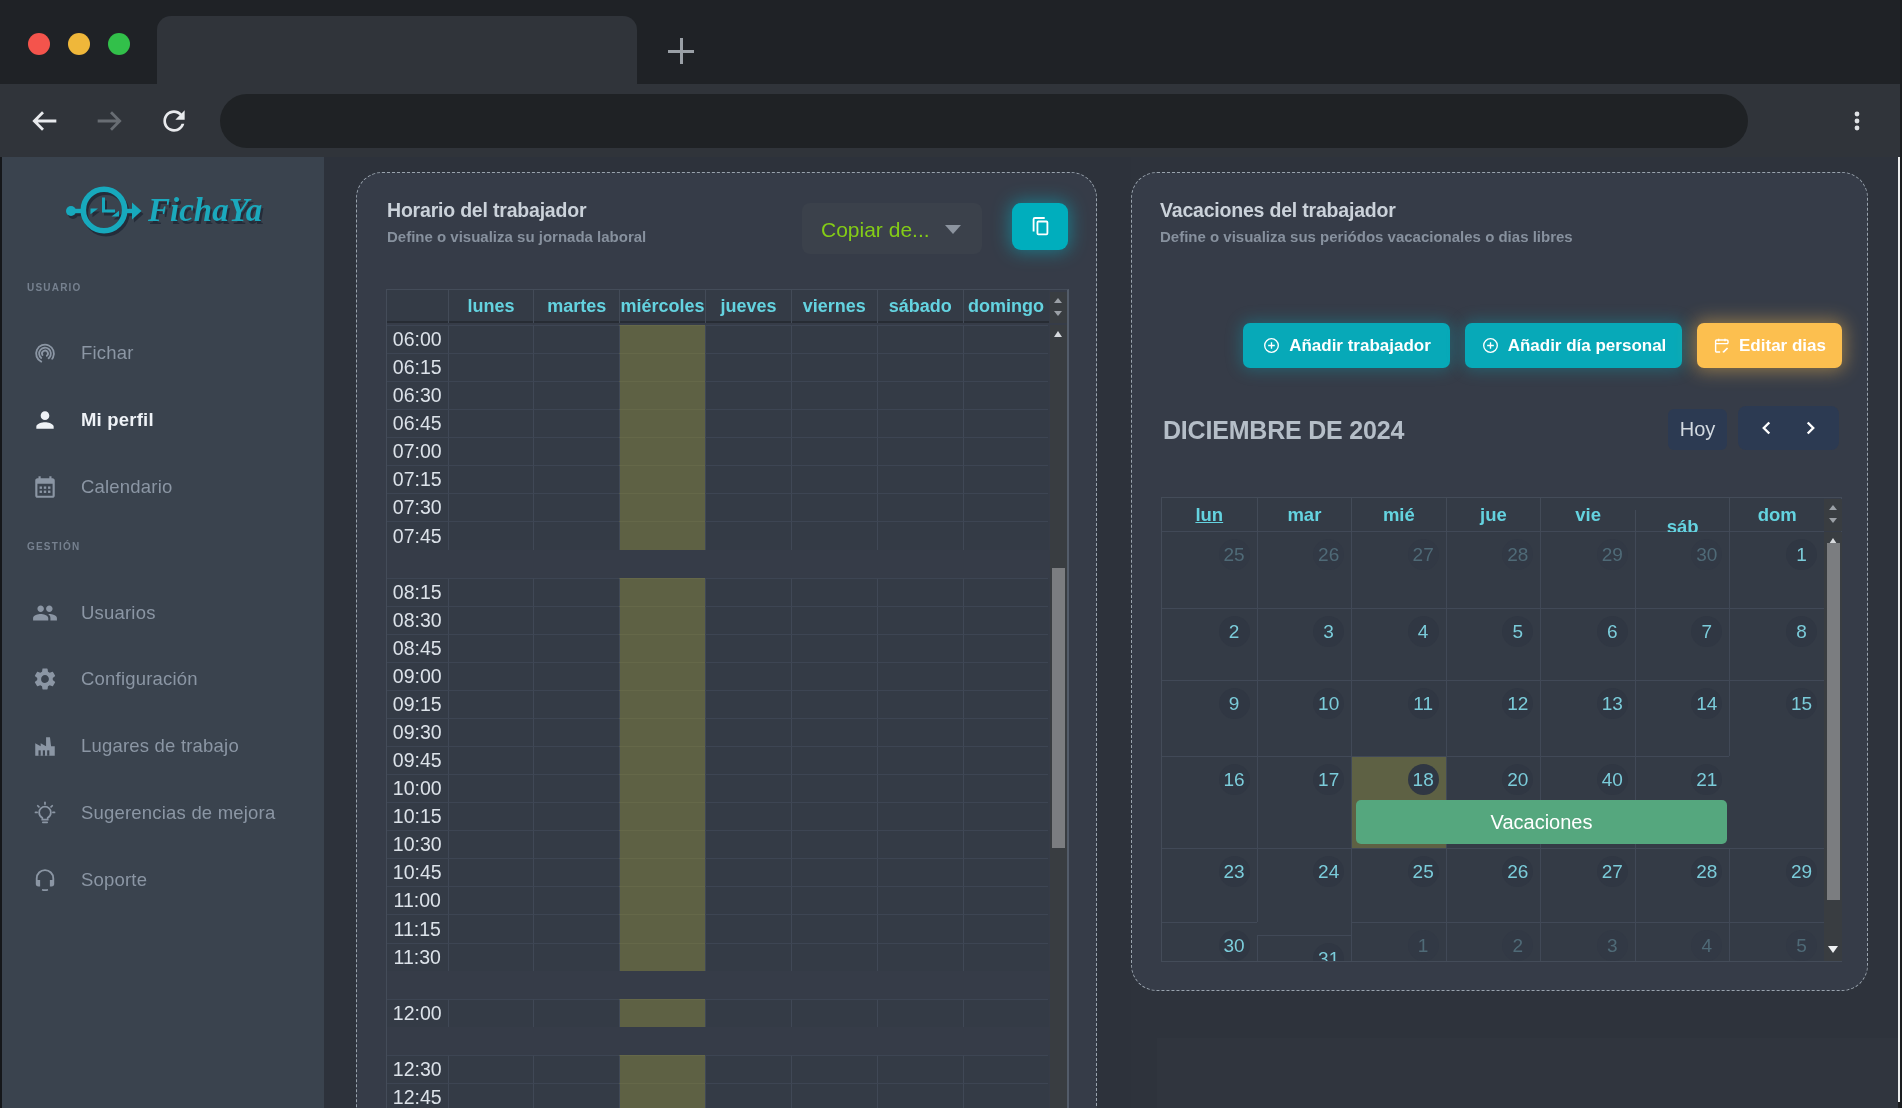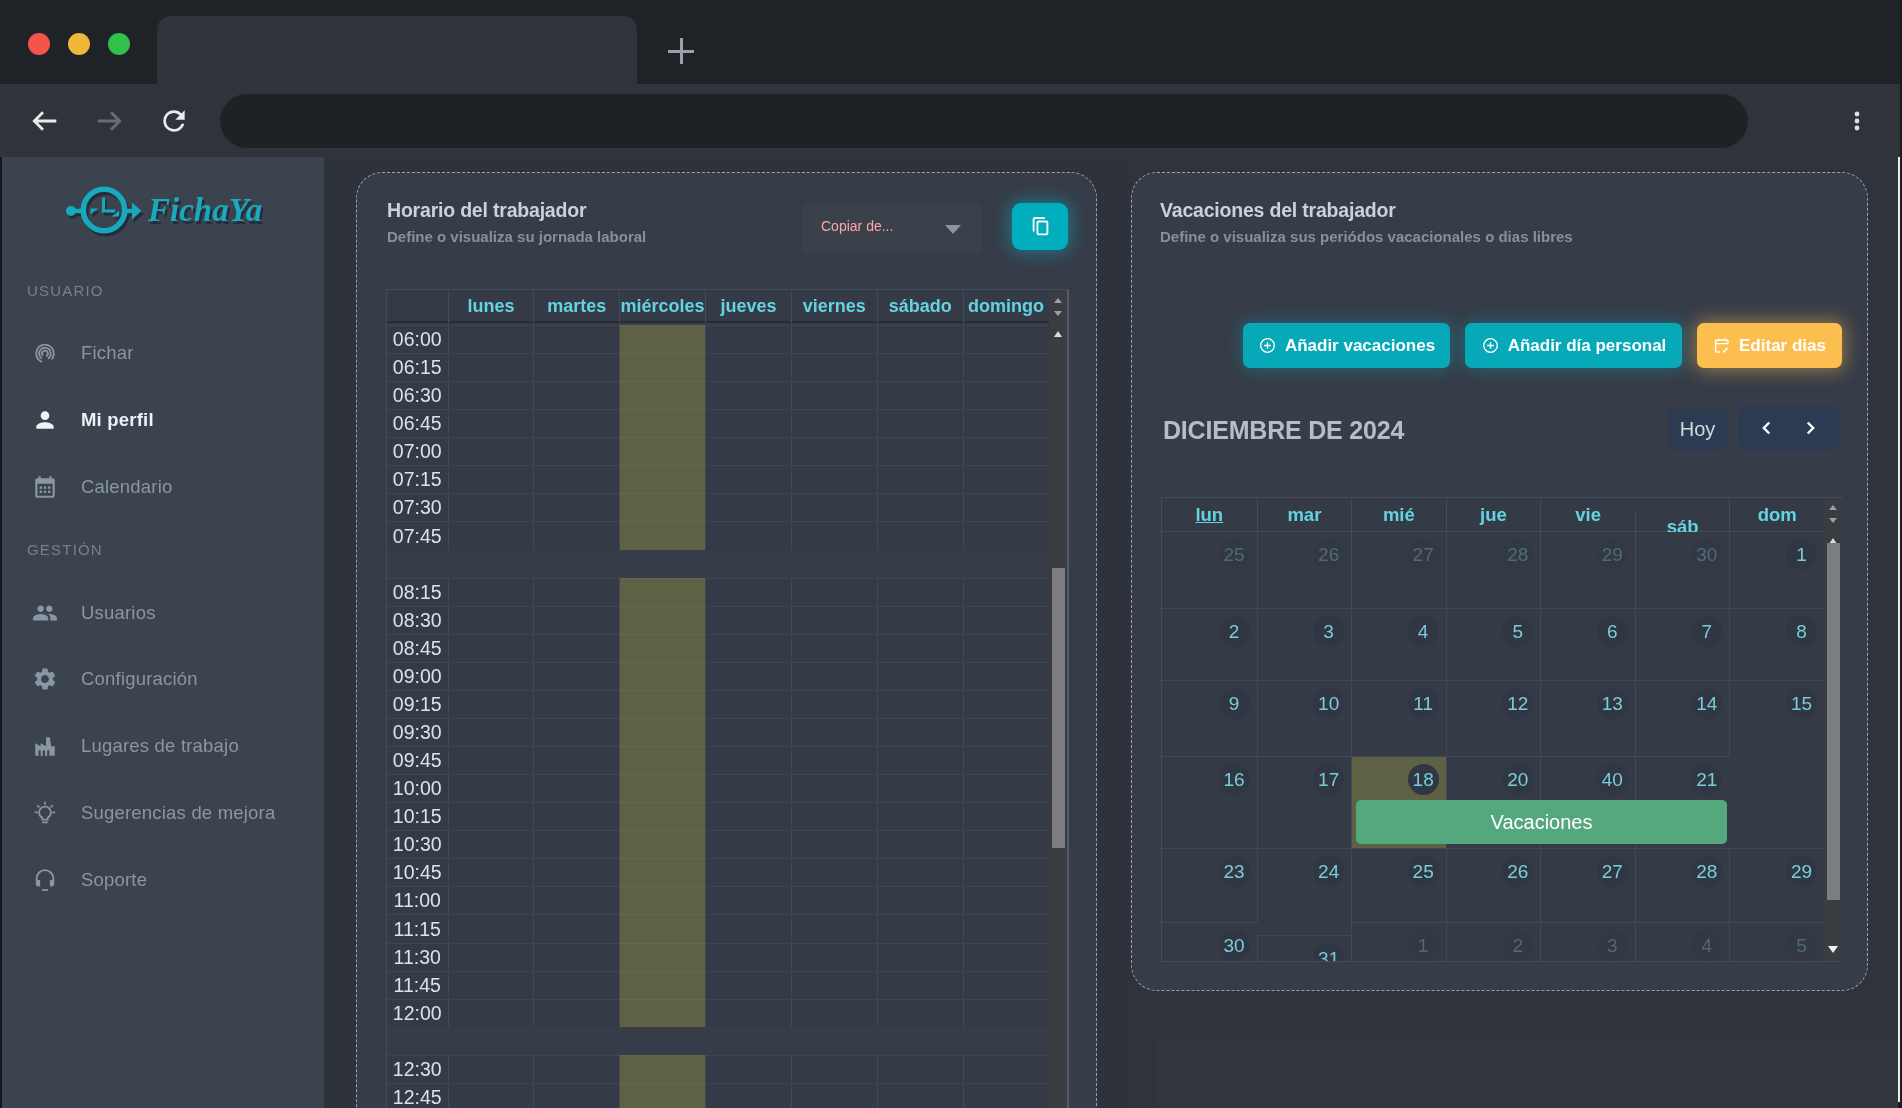--- a/index.html
+++ b/index.html
@@ -13,30 +13,30 @@
 #plus:after{content:"";position:absolute;left:0;top:12px;width:26px;height:2.5px;background:#9aa0a6}
 #toolbar{position:absolute;left:0;top:84px;width:1902px;height:73px;background:#30343a}
 #urlbar{position:absolute;left:220px;top:10px;width:1528px;height:54px;border-radius:27px;background:#1f2225}
 
 #app{position:absolute;left:0;top:157px;width:1902px;height:951px;background:#2d323b;overflow:hidden}
 #sidebar{position:absolute;left:0;top:0;width:324px;height:951px;background:#3a434e;border-left:2px solid #15171a}
 .mitem{position:absolute;left:0;width:324px;height:40px}
 .mitem .txt{position:absolute;left:79px;top:50%;transform:translateY(-50%);font-size:18.5px;color:#8b96a4;letter-spacing:.2px}
 .mitem.active .txt{color:#eef2f6;font-weight:700}
 .mitem svg{position:absolute;left:30px;top:50%;transform:translateY(-50%)}
-.mhead{position:absolute;left:25px;font-size:15px;font-weight:400;color:#76818f;letter-spacing:1.2px}
+.mhead{position:absolute;left:25px;font-size:10px;font-weight:700;color:#76818f;letter-spacing:1.2px}
 #rcol{position:absolute;left:1131px;top:0;width:768px;height:951px;background:#2e333c}
 .panel{position:absolute;background:#363c48;border:1px dashed #99a3ad;border-radius:26px}
 #lpanel{left:356px;top:15px;width:741px;height:960px;border-bottom:none;border-radius:26px 26px 0 0}
 #rpanel{left:1131px;top:15px;width:737px;height:819px}
 .ptitle{position:absolute;font-size:19.5px;font-weight:700;color:#cbd2da;letter-spacing:-.2px}
 .psub{position:absolute;font-size:15px;font-weight:700;color:#87919e}
 
 #dropdown{position:absolute;left:445px;top:30px;width:180px;height:51px;background:#3b414b;border-radius:8px}
-#dropdown .dtxt{position:absolute;left:19px;top:15px;font-size:14px;color:#fca5a5}
+#dropdown .dtxt{position:absolute;left:19px;top:15px;font-size:21px;color:#84cc16}
 #dropdown .caret{position:absolute;right:21px;top:22px;width:0;height:0;border-left:8px solid transparent;border-right:8px solid transparent;border-top:9px solid #8c949f}
 #copybtn{position:absolute;left:655px;top:30px;width:56px;height:47px;background:#00aebd;border-radius:9px;box-shadow:0 0 18px 2px rgba(0,195,215,.45)}
 
 .tealbtn{position:absolute;top:150px;height:45px;background:#07a9b8;border-radius:7px;color:#fff;font-size:17px;font-weight:700;display:flex;align-items:center;justify-content:center;gap:8px;box-shadow:0 0 16px 2px rgba(0,190,210,.30)}
 #editbtn{position:absolute;top:150px;height:45px;background:#fcbf4f;border-radius:7px;color:#fff;font-size:17px;font-weight:700;display:flex;align-items:center;justify-content:center;gap:8px;box-shadow:0 0 18px 3px rgba(252,190,80,.45)}
 #mtitle{position:absolute;left:31px;top:243px;font-size:25px;font-weight:700;color:#b5bec8;letter-spacing:-.2px}
 #hoy{position:absolute;left:536px;top:236px;width:59px;height:41px;background:#2c3a52;border-radius:6px;color:#d2d9e0;font-size:20px;display:flex;align-items:center;justify-content:center}
 #nav{position:absolute;left:606px;top:233px;width:101px;height:44px;background:#2c3a52;border-radius:8px}
 
 #sched{position:absolute;left:29px;top:116px;width:683px;height:846px;border:1px solid #444c59;border-right:2px solid #535c69;border-bottom:none}
@@ -325,30 +325,20 @@
 <div class="srow" style="top:652.54px">
           <div class="scell stime" style="left:0;width:60.5px">11:30</div>
           <div class="scell" style="left:60.50px;width:85.85px"></div>
           <div class="scell" style="left:146.35px;width:85.85px"></div>
           <div class="scell solive" style="left:232.20px;width:85.85px"></div>
           <div class="scell" style="left:318.05px;width:85.85px"></div>
           <div class="scell" style="left:403.90px;width:85.85px"></div>
           <div class="scell" style="left:489.75px;width:85.85px"></div>
           <div class="scell" style="left:575.60px;width:85.85px"></div>
         </div>
-<div class="srow" style="top:680.61px">
-          <div class="scell stime" style="left:0;width:60.5px">11:45</div>
-          <div class="scell" style="left:60.50px;width:85.85px"></div>
-          <div class="scell" style="left:146.35px;width:85.85px"></div>
-          <div class="scell solive" style="left:232.20px;width:85.85px"></div>
-          <div class="scell" style="left:318.05px;width:85.85px"></div>
-          <div class="scell" style="left:403.90px;width:85.85px"></div>
-          <div class="scell" style="left:489.75px;width:85.85px"></div>
-          <div class="scell" style="left:575.60px;width:85.85px"></div>
-        </div>
 <div class="srow" style="top:708.68px">
           <div class="scell stime" style="left:0;width:60.5px">12:00</div>
           <div class="scell" style="left:60.50px;width:85.85px"></div>
           <div class="scell" style="left:146.35px;width:85.85px"></div>
           <div class="scell solive" style="left:232.20px;width:85.85px"></div>
           <div class="scell" style="left:318.05px;width:85.85px"></div>
           <div class="scell" style="left:403.90px;width:85.85px"></div>
           <div class="scell" style="left:489.75px;width:85.85px"></div>
           <div class="scell" style="left:575.60px;width:85.85px"></div>
         </div>
@@ -385,21 +375,21 @@
 <div class="panel" id="rpanel">
 <div class="ptitle" style="left:28px;top:26px">Vacaciones del trabajador</div>
 <div class="psub" style="left:28px;top:55px">Define o visualiza sus periódos vacacionales o dias libres</div>
 <div class="tealbtn" style="left:111px;width:207px">
         <svg width="19" height="19" viewBox="0 0 24 24">
           <g fill="none" stroke="#fff" stroke-width="1.7">
             <circle cx="12" cy="12" r="8.6"></circle>
             <path d="M12 7.8v8.4M7.8 12h8.4"></path>
           </g>
         </svg>
-        <span>Añadir vacaciones</span>
+        <span>Añadir trabajador</span>
       </div>
 <div class="tealbtn" style="left:333px;width:217px">
         <svg width="19" height="19" viewBox="0 0 24 24">
           <g fill="none" stroke="#fff" stroke-width="1.7">
             <circle cx="12" cy="12" r="8.6"></circle>
             <path d="M12 7.8v8.4M7.8 12h8.4"></path>
           </g>
         </svg>
         <span>Añadir día personal</span>
       </div>

